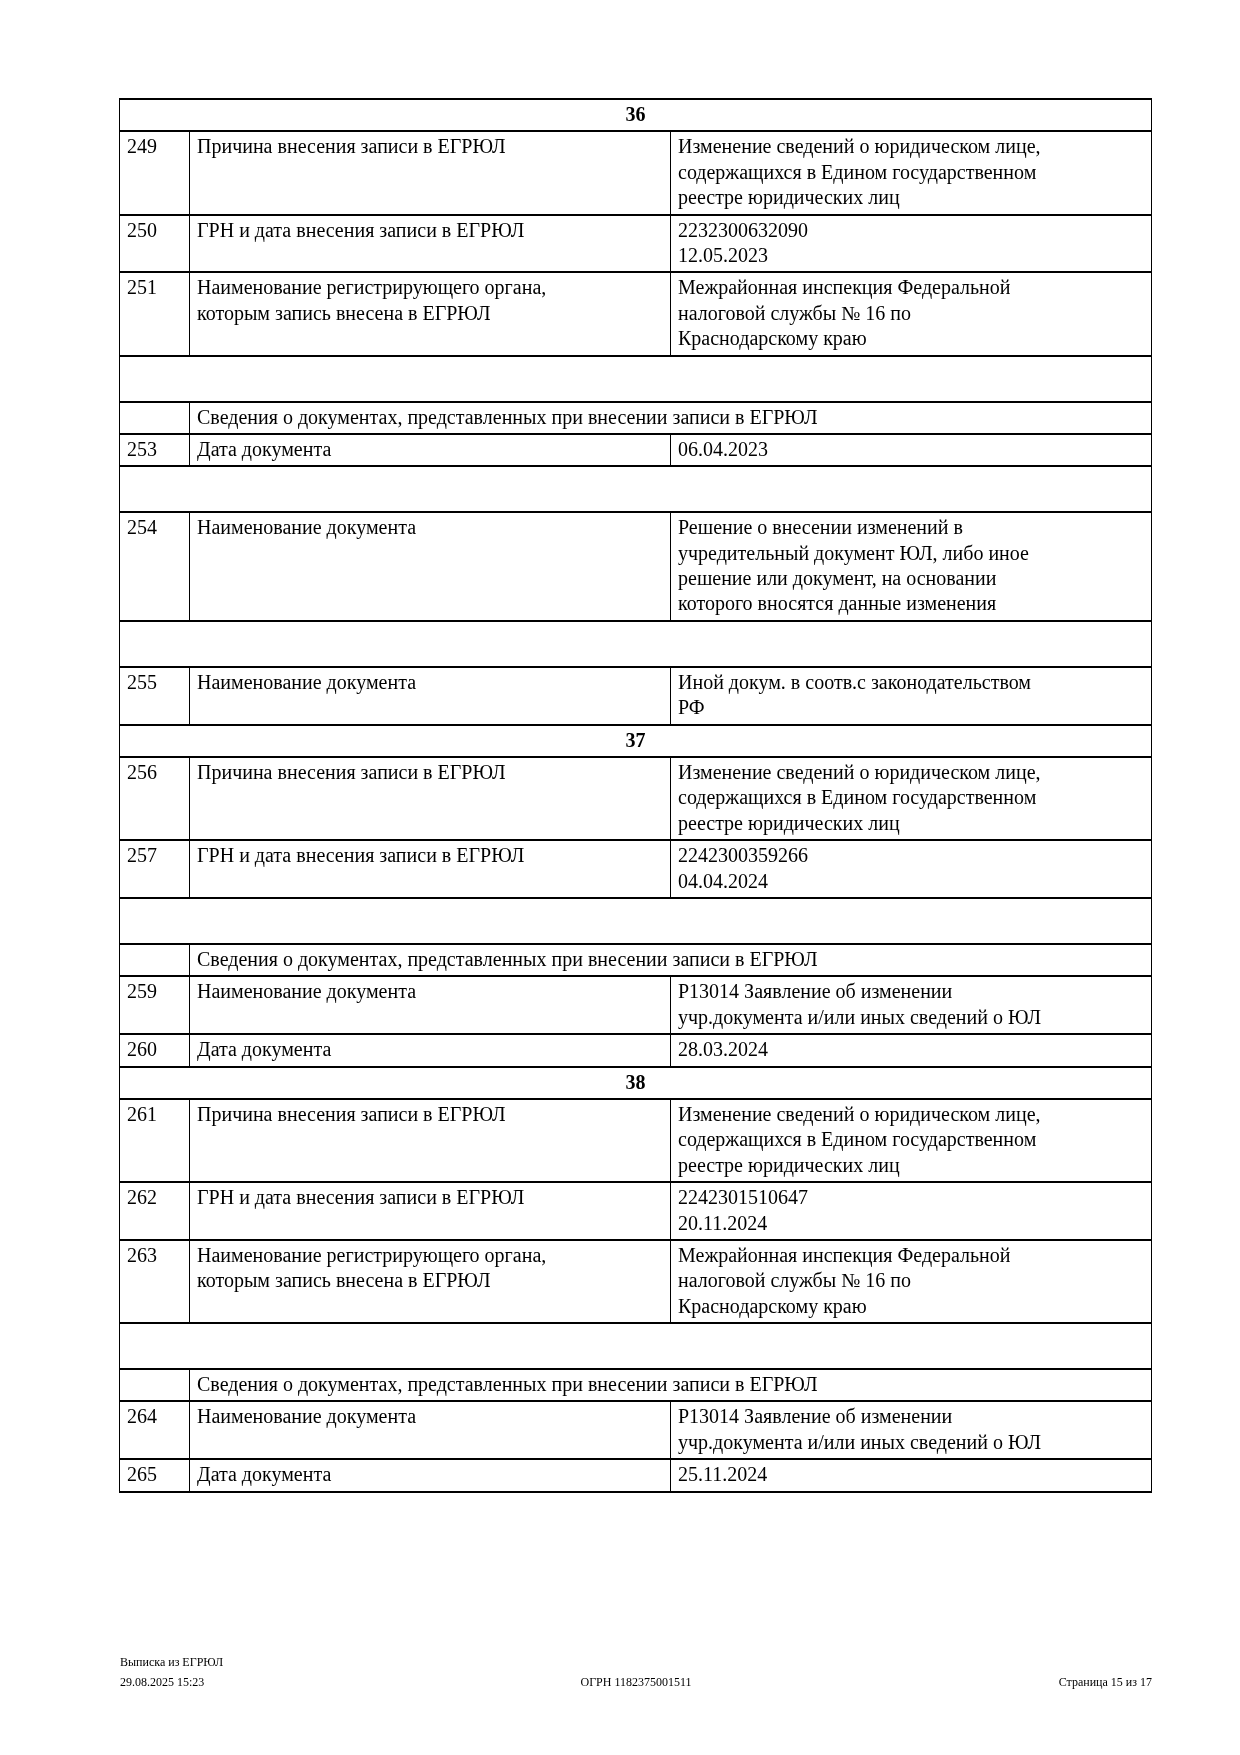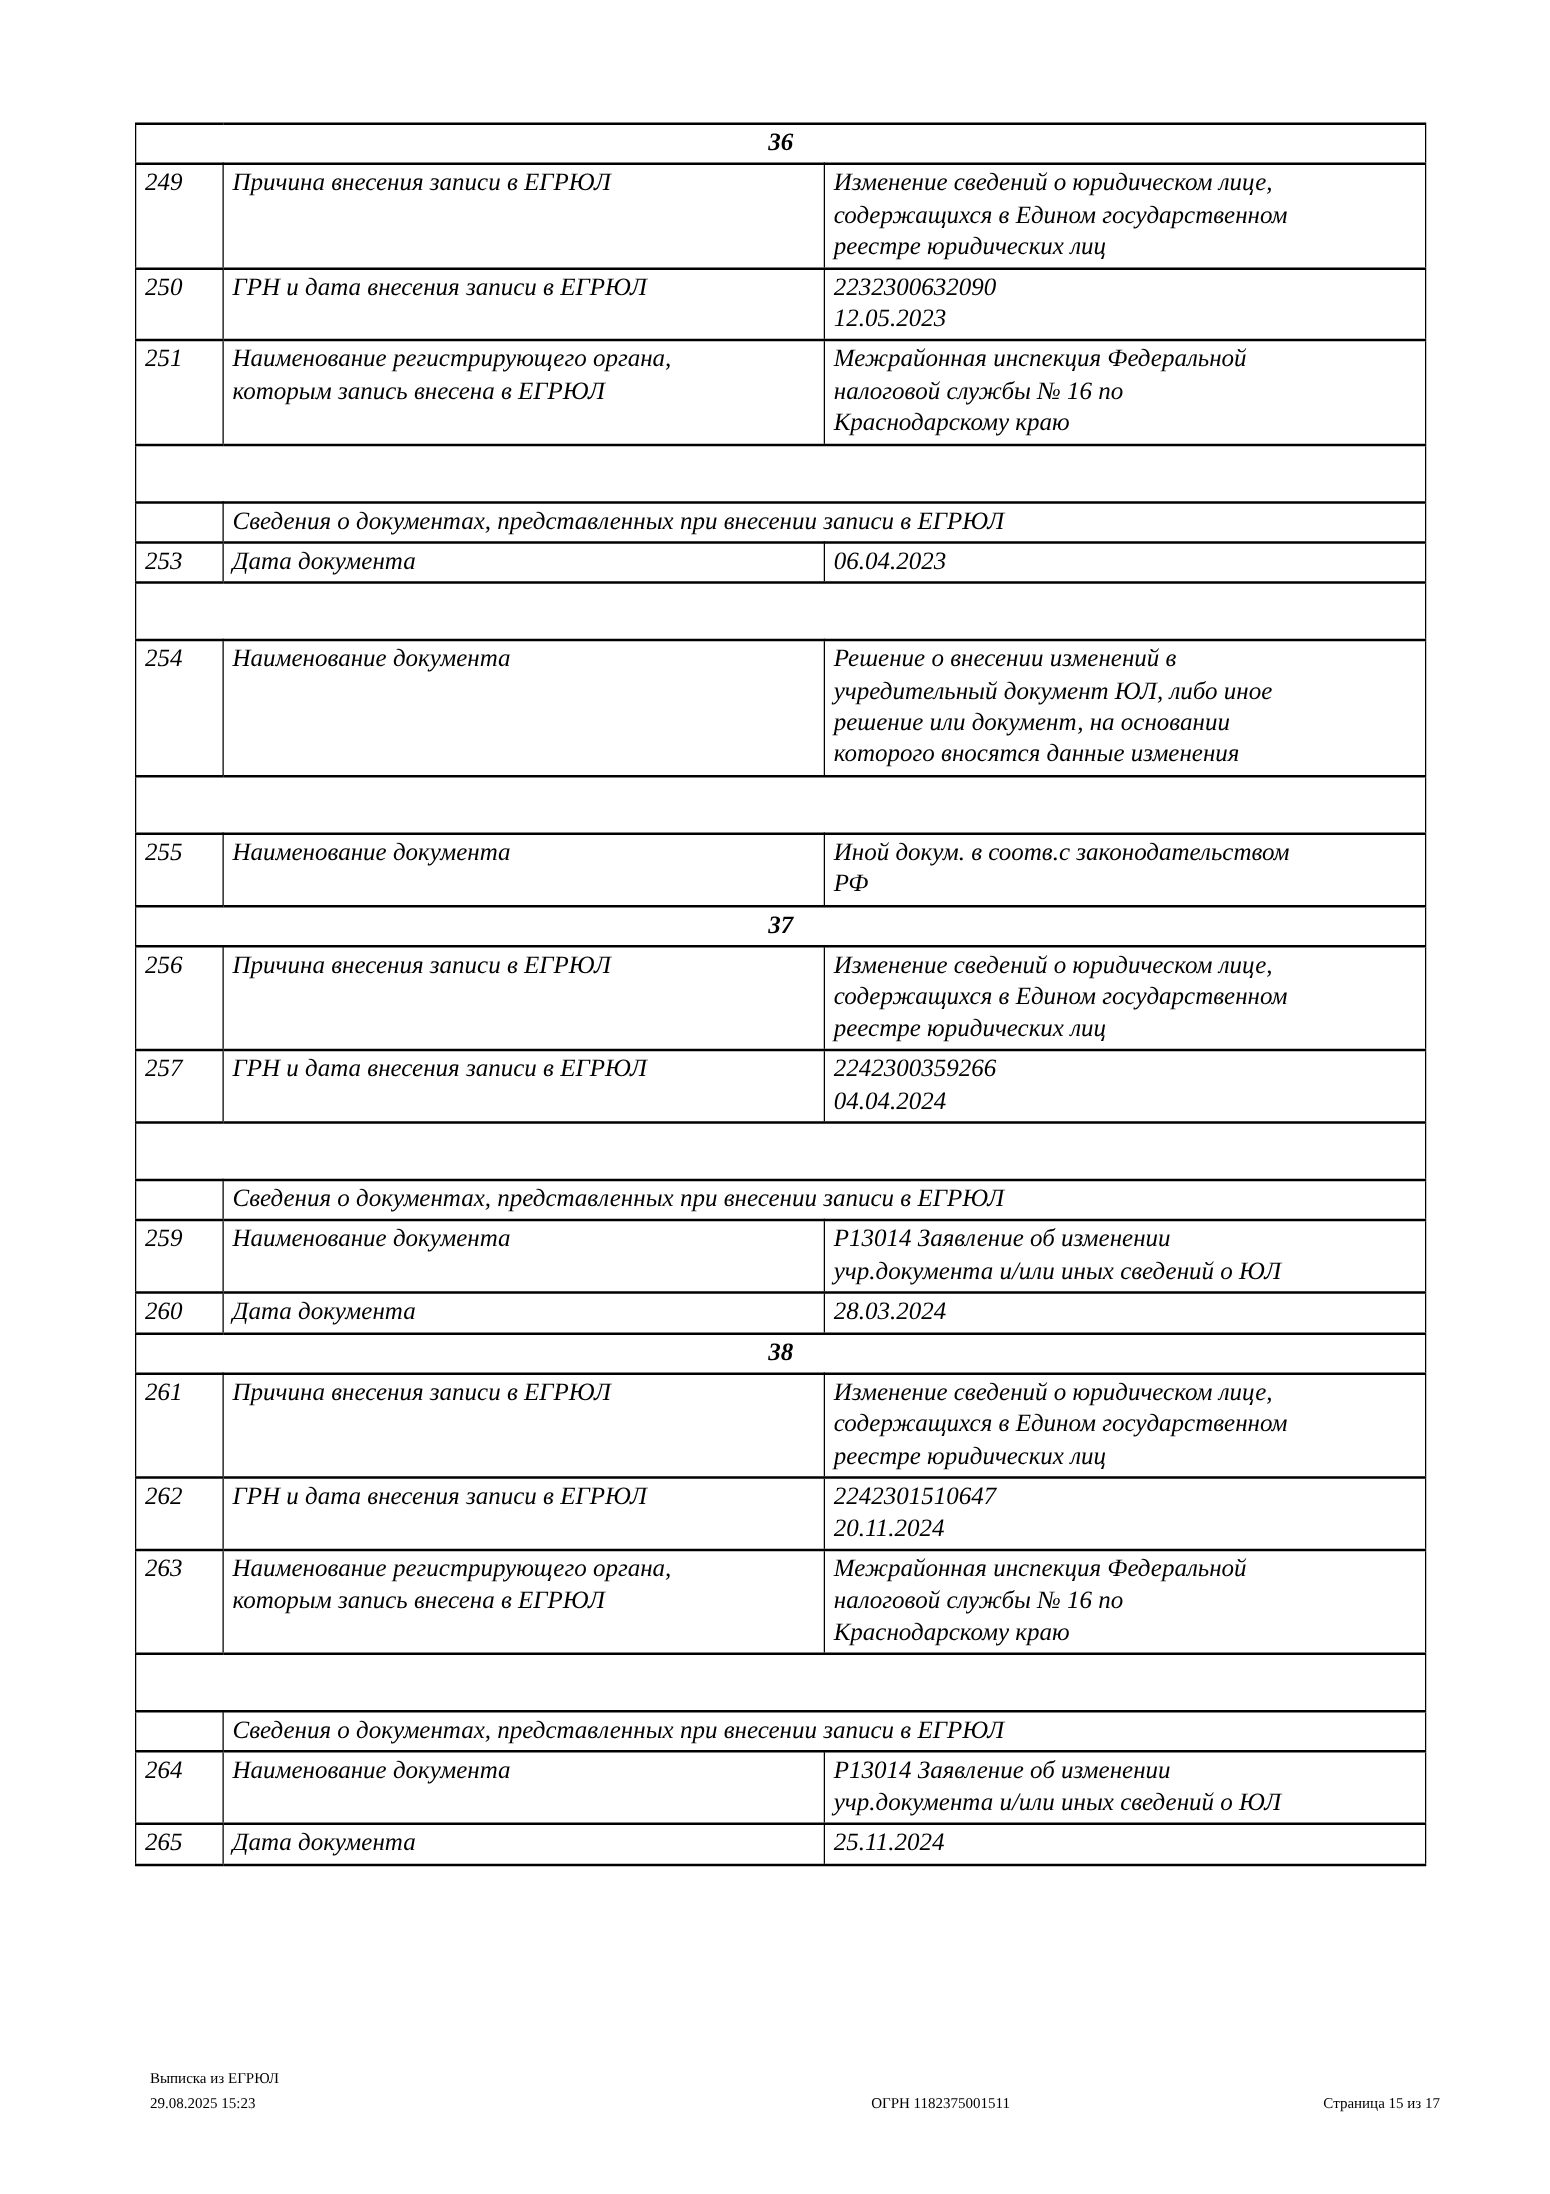--- a/index.html
+++ b/index.html
@@ -11,26 +11,25 @@
     position: relative;
     width: 1240px;
     height: 1755px;
     background: #ffffff;
     color: #000000;
     font-family: "Liberation Serif", "DejaVu Serif", serif;
     overflow: hidden;
   }
   table.records {
     position: absolute;
-    left: 108px;
+    left: 119px;
     top: 98px;
     width: 1032px;
     border-collapse: collapse;
     table-layout: fixed;
-    font-style: italic;
   }
   table.records td {
     border: 1px solid #000000;
     border-top-width: 2px;
     border-bottom-width: 2px;
     vertical-align: top;
     padding: 2px 7px 3px 7px;
     font-size: 20px;
     line-height: 1.27;
     white-space: pre-line;
@@ -61,21 +60,21 @@
     left: 120px;
     top: 1652px;
     width: 1032px;
     display: flex;
     justify-content: space-between;
     align-items: flex-end;
     font-size: 12px;
     line-height: 20px;
   }
   .footer .f-left  { flex: 1; text-align: left; }
-  .footer .f-center{ flex: 1; text-align: right; }
+  .footer .f-center{ flex: 1; text-align: center; }
   .footer .f-right { flex: 1; text-align: right; }
 </style>
 </head>
 <body>
 
 <div class="page">
 
   <table class="records">
     <colgroup>
       <col style="width:70px">

